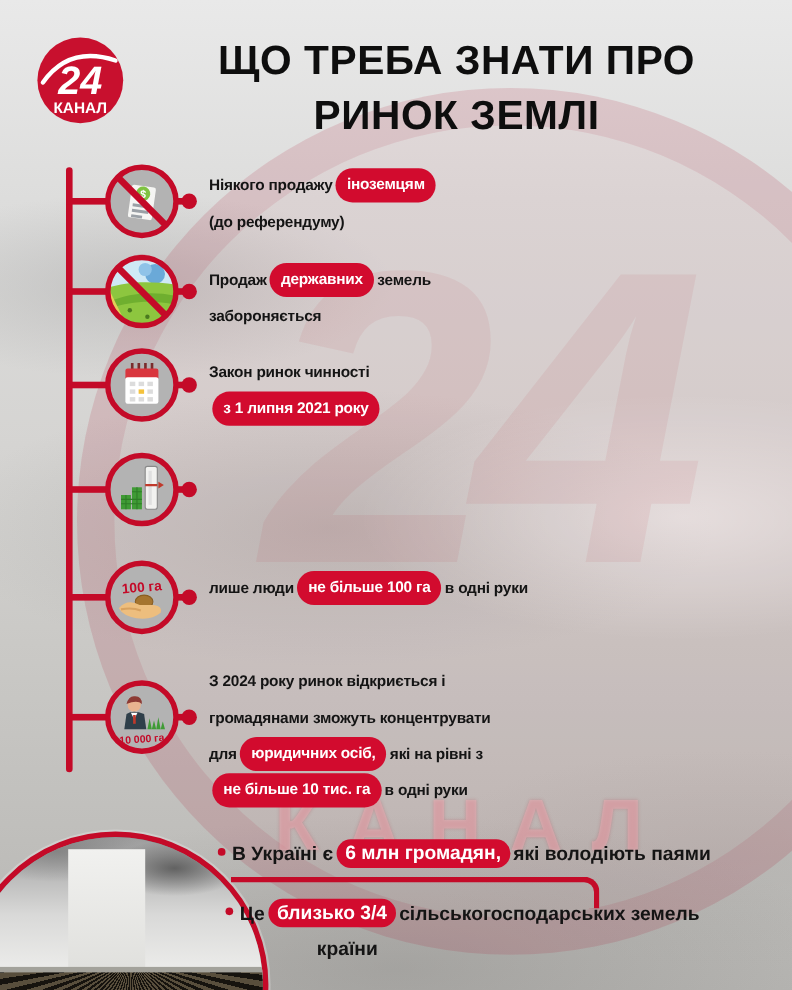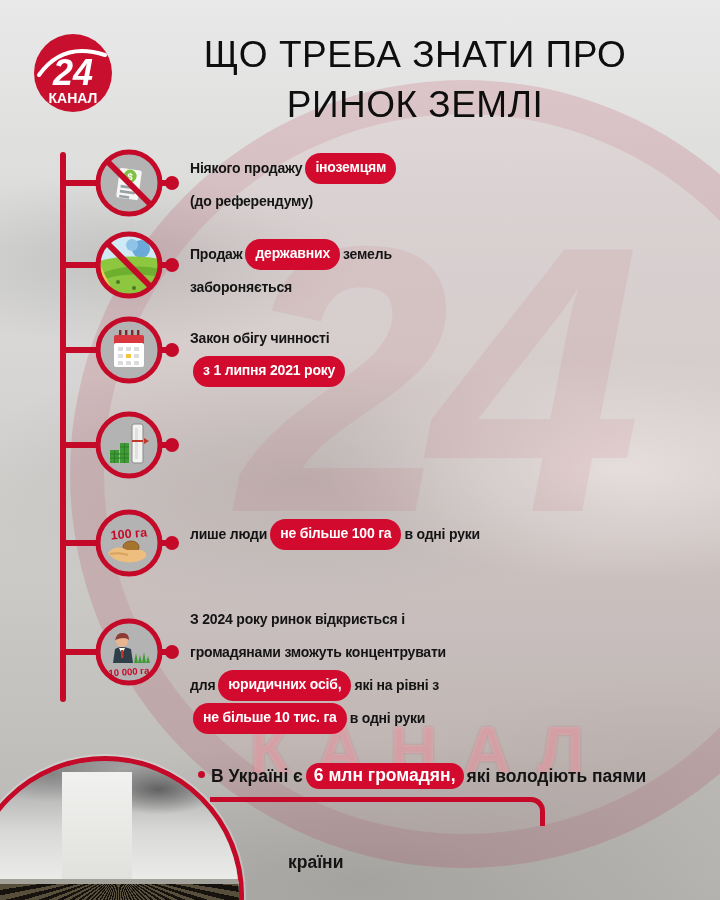--- a/index.html
+++ b/index.html
@@ -19,21 +19,21 @@
   .wm-24{position:absolute;left:120px;top:190px;width:620px;text-align:center;
     font-size:380px;line-height:380px;font-weight:900;font-style:italic;
     color:rgba(185,25,48,.07);letter-spacing:-20px;}
   .wm-kanal{position:absolute;left:120px;top:712px;width:620px;text-align:center;
     font-size:66px;font-weight:800;letter-spacing:26px;color:rgba(238,178,184,.48);
     text-shadow:0 0 3px rgba(180,30,52,.25);}
   
   .logo{position:absolute;left:33px;top:33px;}
   
   .title{position:absolute;left:130px;top:30px;width:570px;text-align:center;color:#0e0e0e;}
-  .title .t-line{font-size:37px;line-height:50px;font-weight:400;letter-spacing:.5px;}
+  .title .t-line{font-size:37px;line-height:50px;font-weight:700;letter-spacing:.5px;}
   
   .vline{position:absolute;left:60px;top:152px;width:6px;height:550px;background:#c40a28;border-radius:3px;}
   .connector{position:absolute;left:60px;width:112px;height:6px;background:#c40a28;}
   .enddot{position:absolute;left:165px;width:14px;height:14px;border-radius:50%;background:#c40a28;}
   .icon-wrap{position:absolute;left:94px;width:70px;height:70px;}
   
   .tblock{position:absolute;left:190px;width:520px;color:#141414;}
   .line{height:33px;line-height:33px;font-size:14px;font-weight:700;white-space:nowrap;letter-spacing:-.2px;}
   .badge{display:inline-block;background:#d20b2e;color:#fff;border-radius:16px;
     padding:0 10px 2px;margin:0 3px;line-height:29px;vertical-align:1px;}
@@ -150,21 +150,21 @@
           <rect x="40" y="39" width="5" height="4"></rect>
         <rect x="24" y="46" width="5" height="4"></rect>
           <rect x="32" y="46" width="5" height="4"></rect>
           <rect x="40" y="46" width="5" height="4"></rect>
       </g>
       <rect x="32" y="39" width="5" height="4" fill="#f4c23c"></rect>
       <circle cx="35" cy="35" r="31" fill="none" stroke="#c40a28" stroke-width="5"></circle>
     </svg>
   </div>
   <div class="tblock" style="top:322px">
-    <div class="line"><span>Закон обігу чинності</span></div>
+    <div class="line"><span>Закон ринок чинності</span></div>
     <div class="line"><span class="badge">з 1 липня 2021 року</span></div>
   </div>
 
   <div class="connector" style="top:442px"></div>
   <div class="enddot" style="top:438px"></div>
   <div class="icon-wrap" style="top:410px">
     <svg width="70" height="70" viewBox="0 0 70 70">
       <circle cx="35" cy="35" r="31" fill="#b3b3b3"></circle>
       <rect x="16" y="40" width="9" height="13" fill="#3f9b35"></rect>
       <rect x="26" y="33" width="9" height="20" fill="#3f9b35"></rect>
@@ -230,17 +230,20 @@
     <div class="pc-sky"></div>
     <div class="pc-block"></div>
     <div class="pc-horizon"></div>
     <div class="pc-field"></div>
   </div>
   <div class="f-connector"></div>
 
   <div class="bullet-row" style="left:198px;top:763px">
     <span class="bdot"></span><span><span>В Україні є</span><span class="badge">6 млн громадян,</span><span>які володіють паями</span></span>
   </div>
+  <div class="bullet-row" style="left:205px;top:817px">
+    <span class="bdot"></span><span><span>Це</span><span class="badge">близько 3/4</span><span>сільськогосподарських земель</span></span>
+  </div>
   <div class="bullet-row" style="left:288px;top:849px">
     <span><span>країни</span></span>
   </div>
 
 </div>
 
 </body></html>

